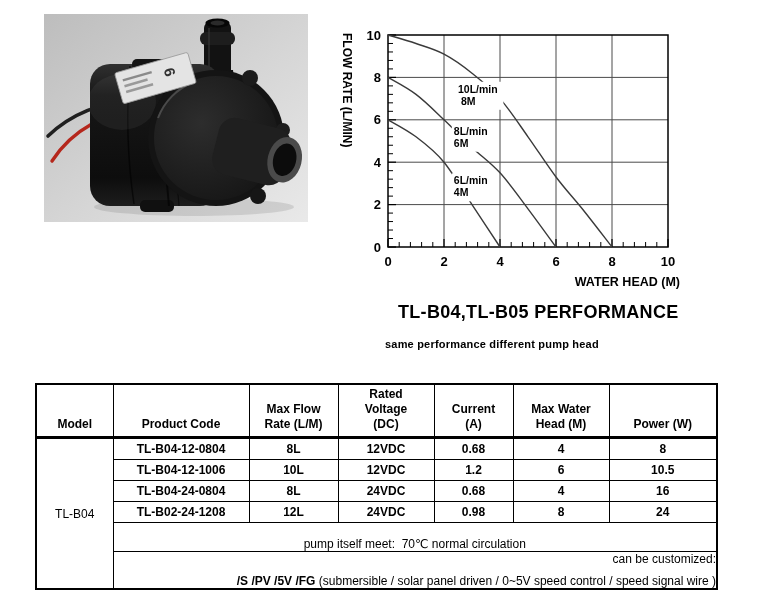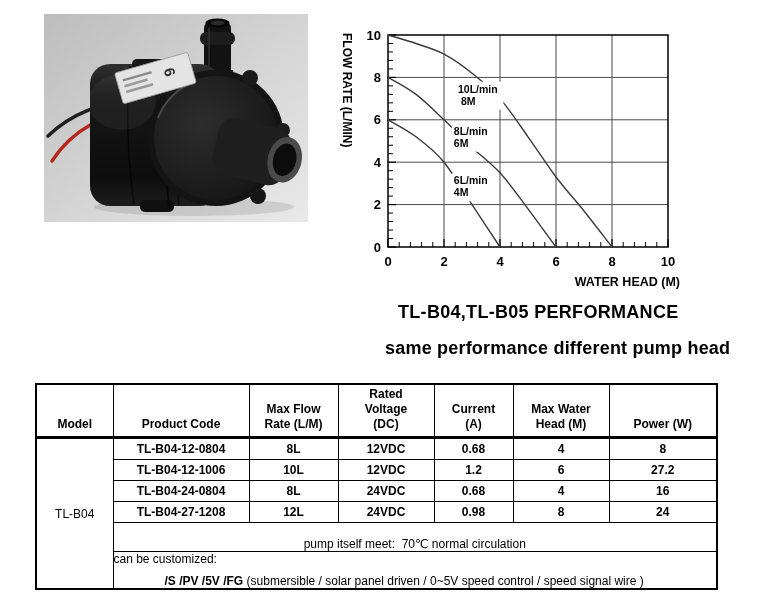--- a/index.html
+++ b/index.html
@@ -4,36 +4,36 @@
 <style>
   html,body{margin:0;padding:0;background:#fff;}
   .stage{
     position:relative;width:757px;height:615px;background:#fff;overflow:hidden;
     font-family:"Liberation Sans","DejaVu Sans",sans-serif;color:#000;
   }
   .photo{position:absolute;left:44px;top:14px;width:264px;height:208px;}
   .chart{position:absolute;left:335px;top:18px;width:356px;height:282px;}
   .chart text{font-family:"Liberation Sans","DejaVu Sans",sans-serif;fill:#000;}
   .caption{position:absolute;left:398px;top:302px;font-size:18px;font-weight:bold;letter-spacing:.3px;}
-  .heading{position:absolute;left:385px;top:338px;font-size:18px;font-weight:bold;letter-spacing:.2px;}
+  .heading{position:absolute;left:385px;top:338px;font-size:11px;font-weight:bold;letter-spacing:.2px;}
   table.spec{
     position:absolute;left:35px;top:383px;width:681px;table-layout:fixed;
     border-collapse:collapse;border:2px solid #000;font-size:12px;
   }
   table.spec th,table.spec td{border:1px solid #000;padding:0;}
   table.spec thead th{
     border-bottom:3px solid #000;font-weight:bold;text-align:center;vertical-align:bottom;
     height:30px;padding:2px 14px 4px;white-space:pre-line;line-height:1.25;
   }
   td.data-cell{height:20px;text-align:center;vertical-align:middle;font-weight:bold;}
   td.model-cell{text-align:center;vertical-align:middle;padding-bottom:56px;}
   td.note-cell{
     text-align:center;vertical-align:bottom;padding:4px 4px 6px 7px;white-space:pre-wrap;height:28px;
   }
-  td.note-cell-2{text-align:left;vertical-align:top;padding:6px 4px 6px 7px;height:36px;}
+  td.note-cell-2{text-align:right;vertical-align:top;padding:6px 4px 6px 7px;height:36px;}
   .cust-line2{margin-top:8px;text-indent:28px;}
   .bold{font-weight:bold;padding-left:23px;}
 </style>
 </head>
 <body>
 
 <div class="stage">
 
   <svg class="photo" viewBox="0 0 264 208">
     <defs>
@@ -224,32 +224,32 @@
           <td class="data-cell">0.68</td>
           <td class="data-cell">4</td>
           <td class="data-cell">8</td>
         </tr>
         <tr>
           <td class="data-cell">TL-B04-12-1006</td>
           <td class="data-cell">10L</td>
           <td class="data-cell">12VDC</td>
           <td class="data-cell">1.2</td>
           <td class="data-cell">6</td>
-          <td class="data-cell">27.2</td>
+          <td class="data-cell">10.5</td>
         </tr>
         <tr>
           <td class="data-cell">TL-B04-24-0804</td>
           <td class="data-cell">8L</td>
           <td class="data-cell">24VDC</td>
           <td class="data-cell">0.68</td>
           <td class="data-cell">4</td>
           <td class="data-cell">16</td>
         </tr>
         <tr>
-          <td class="data-cell">TL-B04-27-1208</td>
+          <td class="data-cell">TL-B02-24-1208</td>
           <td class="data-cell">12L</td>
           <td class="data-cell">24VDC</td>
           <td class="data-cell">0.98</td>
           <td class="data-cell">8</td>
           <td class="data-cell">24</td>
         </tr>
         <tr>
           <td colspan="6" class="note-cell">pump itself meet:  70℃ normal circulation</td>
         </tr>
         <tr>

